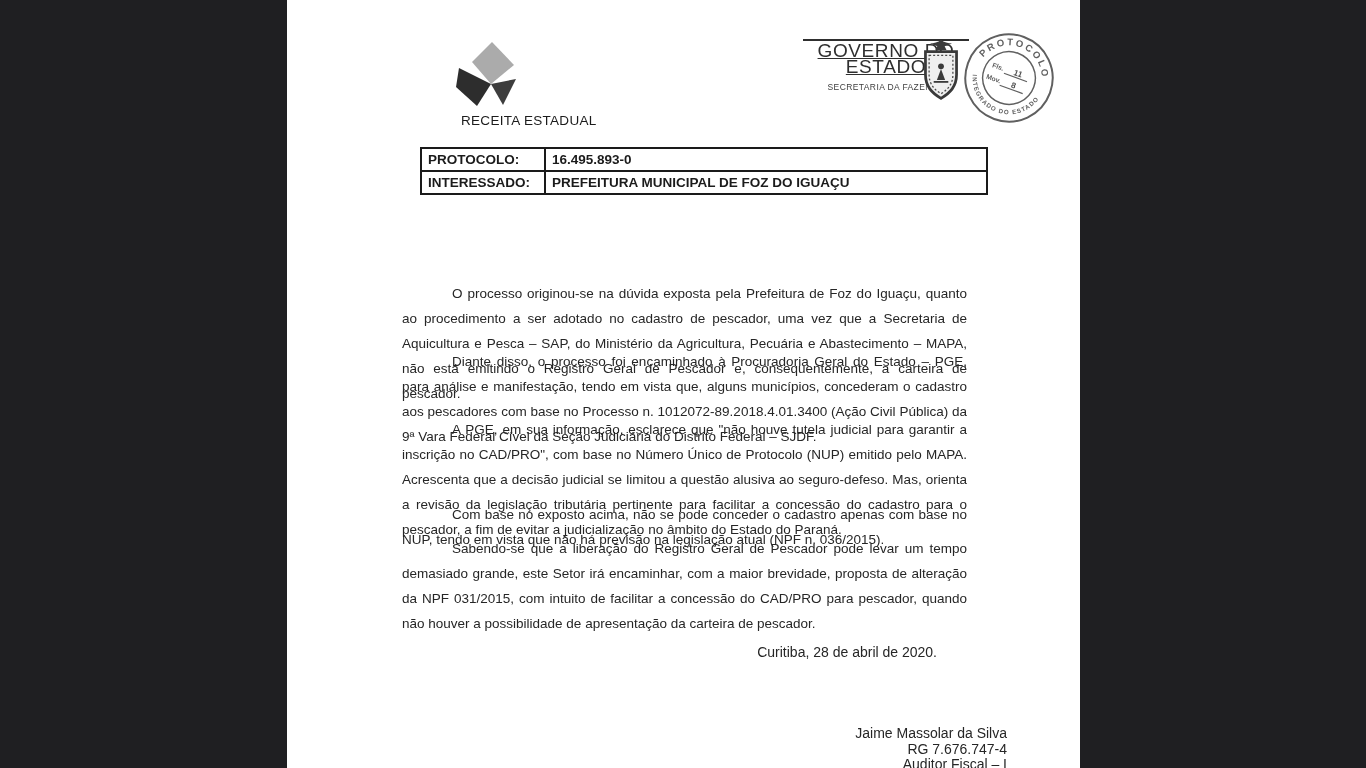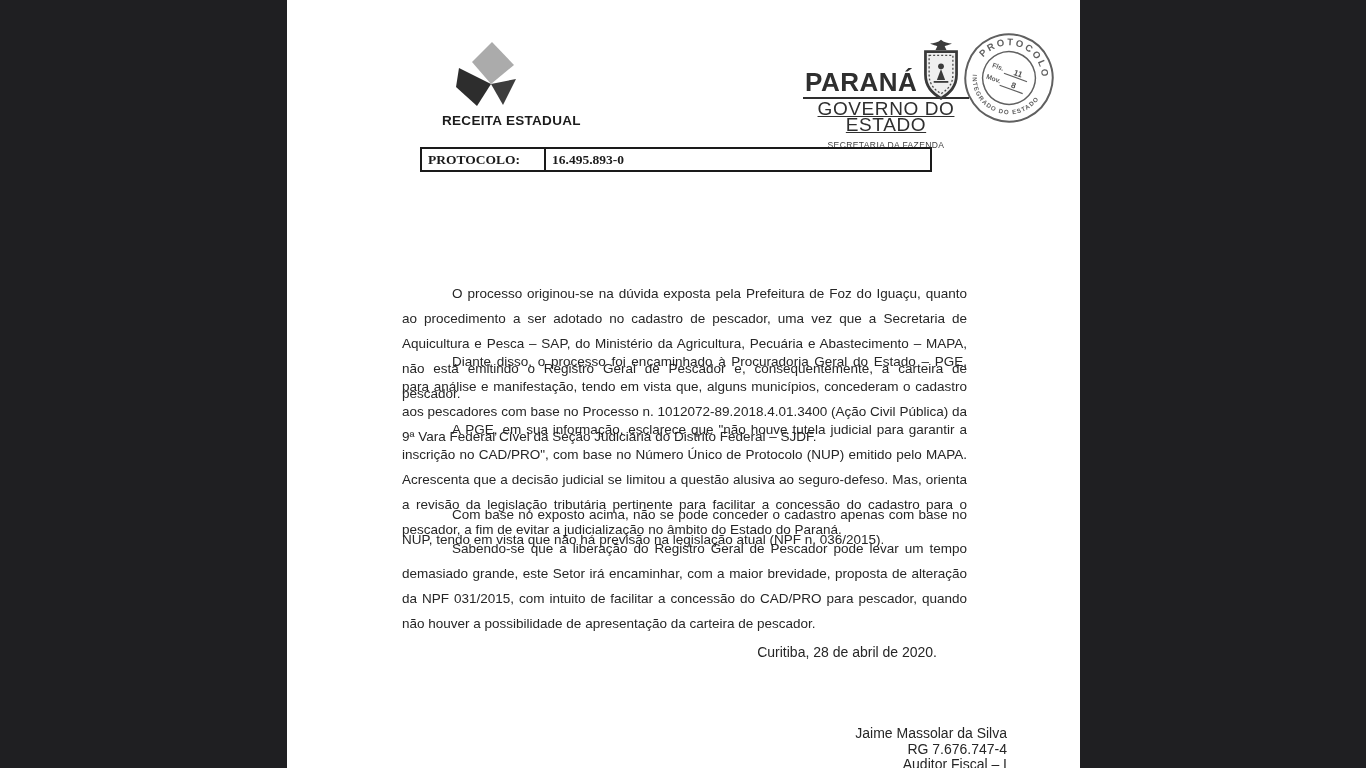--- a/index.html
+++ b/index.html
@@ -11,34 +11,34 @@
     overflow:hidden;
     position:relative;
   }
   .page{
     position:absolute;left:287px;top:0;width:793px;height:768px;
     background:#ffffff;
   }
   
   .receita-logo{position:absolute;left:165px;top:40px;width:72px;height:68px;}
   .receita-label{
-    position:absolute;left:129px;top:113px;
-    font-size:13.5px;font-weight:bold;letter-spacing:.3px;color:#1c1c1c;padding-left:26px;
+    position:absolute;left:148px;top:113px;
+    font-size:13.5px;font-weight:normal;letter-spacing:.3px;color:#1c1c1c;padding-left:26px;
   }
   .parana-block{position:absolute;left:516px;top:38px;width:166px;color:#2f2f2f;}
   .parana-title{margin:30px 0 0 2px;font-size:26px;line-height:28px;font-weight:bold;letter-spacing:.5px;}
   .parana-divider{border:none;border-top:2px solid #2f2f2f;margin:1px 0 0 0;}
   .parana-sub{font-size:19px;line-height:16px;margin-top:2px;text-align:center;letter-spacing:.6px;font-weight:500;text-decoration:underline;}
   .parana-dept{font-size:8.5px;margin-top:7px;text-align:center;letter-spacing:.4px;color:#3d3d3d;}
   .parana-shield{position:absolute;right:0px;top:0px;width:56px;height:64px;}
   .stamp{position:absolute;left:672px;top:28px;width:100px;height:100px;transform:rotate(20deg);}
   
   .info-table{
-    position:absolute;left:133px;top:147px;width:512px;
-    border-collapse:collapse;font-size:13.5px;font-weight:bold;color:#1b1b1b;font-family:Liberation Serif, serif;
+    position:absolute;left:133px;top:147px;width:568px;
+    border-collapse:collapse;font-size:13.5px;font-weight:bold;color:#1b1b1b;
   }
   .info-table td{
     border:2px solid #1a1a1a;padding:2px 4px 2px 6px;line-height:15.5px;vertical-align:middle;
   }
   .info-table td.lbl{width:112px;}
   .info-table tr.r1 td,.info-table tr.r2 td{height:17px;}
   .info-table tr.r3 td{height:31px;}
   
   .doc-title{
     position:absolute;left:115px;top:256px;width:565px;
@@ -74,21 +74,20 @@
 
   <div class="parana-block">
     <svg class="parana-shield" viewBox="0 0 60 70">
       <path d="M30 2 C27 5 22 6 18 6 C23 8 26 9 26 9 L24 13 L36 13 L34 9 C34 9 37 8 42 6 C38 6 33 5 30 2 Z" fill="#3c3c3c"></path>
       <path d="M13 15 H47 V40 C47 53 40 60 30 66 C20 60 13 53 13 40 Z" fill="#efefef" stroke="#3a3a3a" stroke-width="3"></path>
       <path d="M17 19 H43 V40 C43 50 38 56 30 61 C22 56 17 50 17 40 Z" fill="none" stroke="#4a4a4a" stroke-width="1.4" stroke-dasharray="2.2,2.2"></path>
       <circle cx="30" cy="31" r="3.2" fill="#3a3a3a"></circle>
       <path d="M30 34 L25.5 46 H34.5 Z" fill="#3a3a3a"></path>
       <path d="M22 48 H38" stroke="#3a3a3a" stroke-width="2"></path>
     </svg>
-    <div class="parana-title">PARANÁ</div>
     <hr class="parana-divider">
     <div class="parana-sub">GOVERNO DO ESTADO</div>
     <div class="parana-dept">SECRETARIA DA FAZENDA</div>
   </div>
 
   <svg class="stamp" viewBox="0 0 110 110">
     <circle cx="55" cy="55" r="48" fill="none" stroke="#606060" stroke-width="2.2"></circle>
     <circle cx="55" cy="55" r="29" fill="none" stroke="#606060" stroke-width="1.6"></circle>
     <defs>
       <path id="stamp-top-arc" d="M 19,55 A 36,36 0 0 1 91,55"></path>
@@ -107,20 +106,24 @@
     <line x1="48" y1="66" x2="75" y2="66" stroke="#5f5f5f" stroke-width="1.2"></line>
     <text x="60" y="64" font-size="9" fill="#4f4f4f" font-weight="600">8</text>
   </svg>
 
   <table class="info-table">
     <tbody>
         <tr class="r1">
       <td class="lbl">PROTOCOLO:</td>
       <td>16.495.893-0</td>
     </tr>
+    <tr class="r2">
+      <td class="lbl">INTERESSADO:</td>
+      <td>PREFEITURA MUNICIPAL DE FOZ DO IGUAÇU</td>
+    </tr>
   </tbody>
     </table>
 
 
   <div class="doc-body">
     <p style="top:281px">O processo originou-se na dúvida exposta pela Prefeitura de Foz do Iguaçu, quanto ao procedimento a ser adotado no cadastro de pescador, uma vez que a Secretaria de Aquicultura e Pesca – SAP, do Ministério da Agricultura, Pecuária e Abastecimento – MAPA, não está emitindo o Registro Geral de Pescador e, consequentemente, a carteira de pescador.</p>
     <p style="top:349px">Diante disso, o processo foi encaminhado à Procuradoria Geral do Estado – PGE, para análise e manifestação, tendo em vista que, alguns municípios, concederam o cadastro aos pescadores com base no Processo n. 1012072-89.2018.4.01.3400 (Ação Civil Pública) da 9ª Vara Federal Cível da Seção Judiciária do Distrito Federal – SJDF.</p>
     <p style="top:417px">A PGE, em sua informação, esclarece que "não houve tutela judicial para garantir a inscrição no CAD/PRO", com base no Número Único de Protocolo (NUP) emitido pelo MAPA. Acrescenta que a decisão judicial se limitou a questão alusiva ao seguro-defeso. Mas, orienta a revisão da legislação tributária pertinente para facilitar a concessão do cadastro para o pescador, a fim de evitar a judicialização no âmbito do Estado do Paraná.</p>
     <p style="top:502px">Com base no exposto acima, não se pode conceder o cadastro apenas com base no NUP, tendo em vista que não há previsão na legislação atual (NPF n. 036/2015).</p>
     <p style="top:536px">Sabendo-se que a liberação do Registro Geral de Pescador pode levar um tempo demasiado grande, este Setor irá encaminhar, com a maior brevidade, proposta de alteração da NPF 031/2015, com intuito de facilitar a concessão do CAD/PRO para pescador, quando não houver a possibilidade de apresentação da carteira de pescador.</p>

